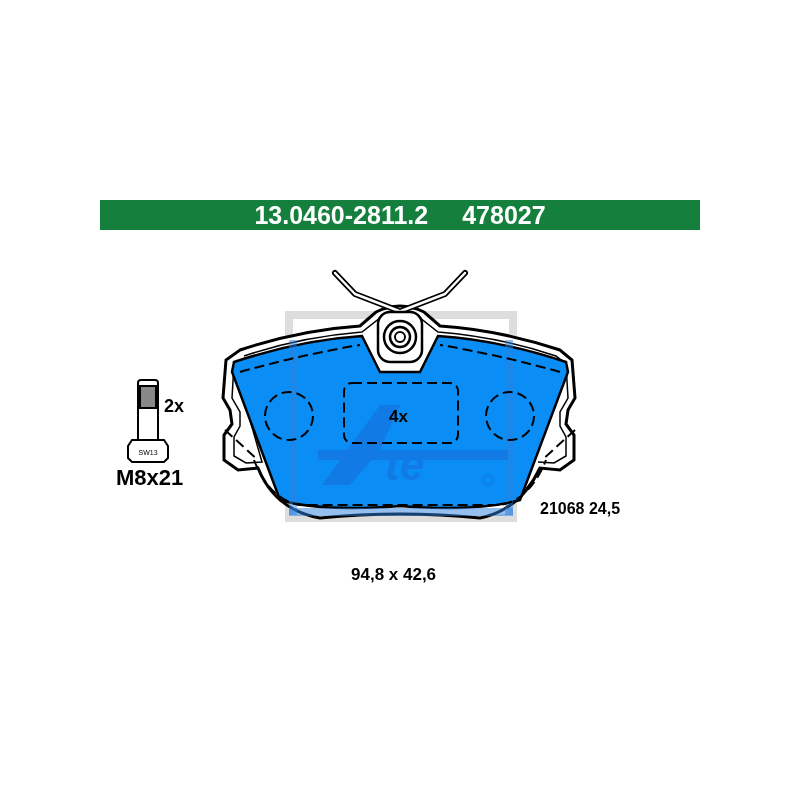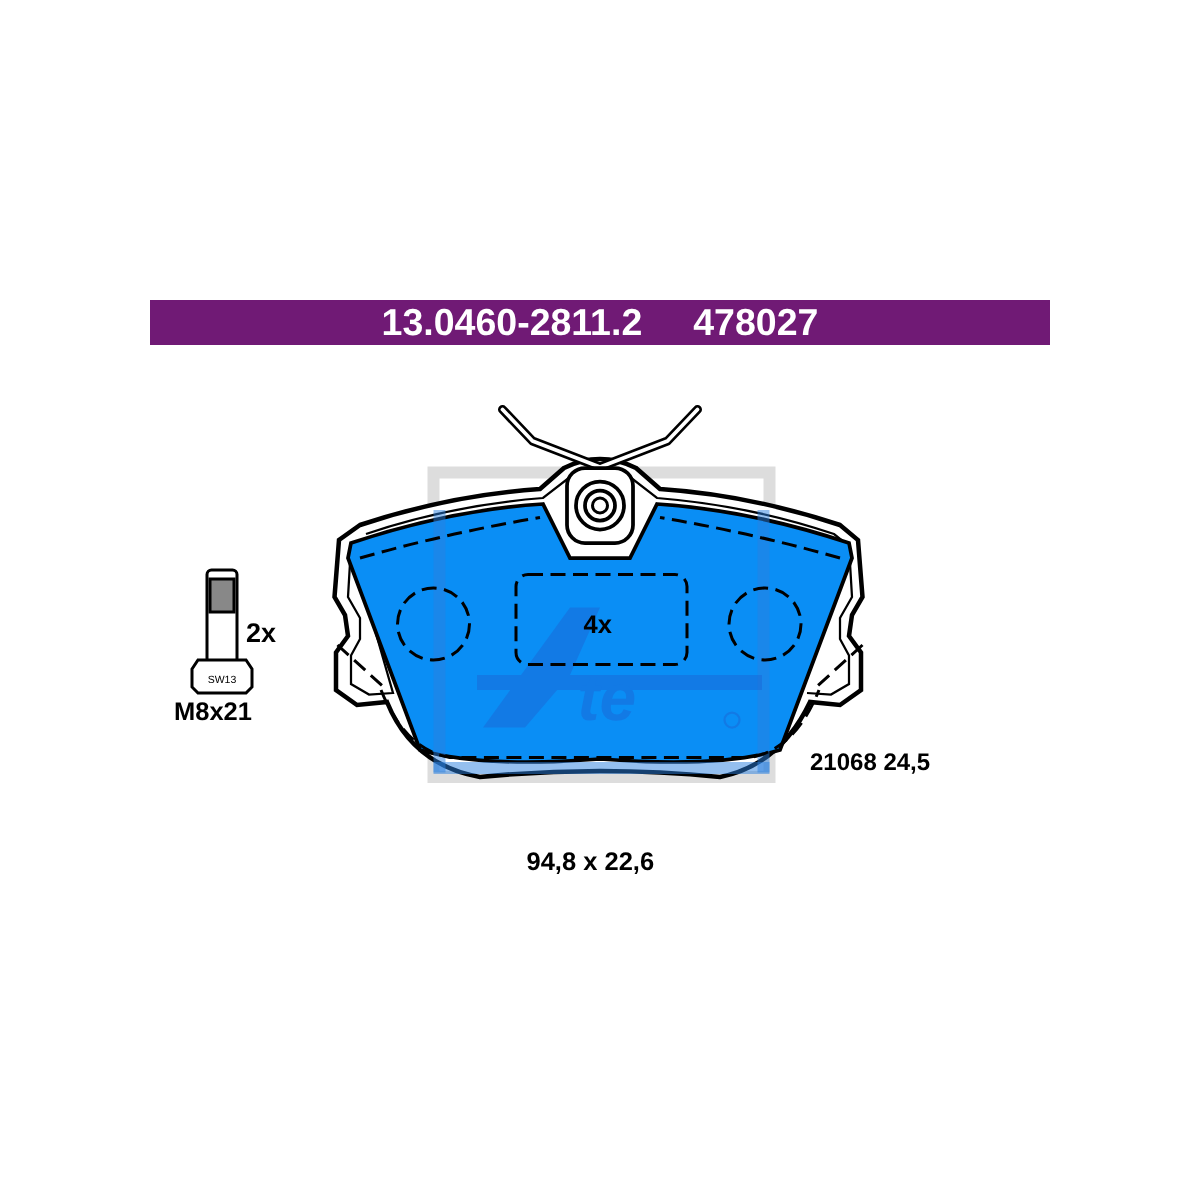--- a/index.html
+++ b/index.html
@@ -1,17 +1,17 @@
 <!DOCTYPE html>
 <html><head>
 <meta charset="utf-8">
 <style>
   html, body { margin:0; padding:0; background:#ffffff; }
   body { width:800px; height:800px; position:relative; overflow:hidden; font-family:"Liberation Sans", sans-serif; }
-  .banner { position:absolute; left:100px; top:200px; width:600px; height:30px; background:#701a75; display:flex; justify-content:center; align-items:center; }
+  .banner { position:absolute; left:100px; top:200px; width:600px; height:30px; background:#15803d; display:flex; justify-content:center; align-items:center; }
   .banner span { color:#ffffff; font-weight:bold; font-size:25px; letter-spacing:0px; }
   .banner .gap { display:inline-block; width:34px; }
   .lbl { position:absolute; font-weight:bold; color:#000; font-size:17px; }
   svg { position:absolute; left:0; top:0; }
 </style>
 </head>
 <body>
 
 <div class="banner">
   <span>13.0460-2811.2</span>
@@ -74,17 +74,17 @@
   </g>
 
   <g stroke="#000" stroke-width="2" fill="#fff">
     <rect x="138" y="380" width="20" height="62" rx="3"></rect>
     <rect x="140" y="386" width="16" height="22" fill="#888"></rect>
     <path d="M128 446 L132 440 L164 440 L168 446 L168 458 L164 462 L132 462 L128 458 Z"></path>
     <text x="148" y="455" font-family="Liberation Sans, sans-serif" font-size="7" text-anchor="middle" fill="#000" stroke="none">SW13</text>
   </g>
 </svg>
 
-<div class="lbl" style="left:164px;top:396px;font-size:18px;margin-top:16px;">2x</div>
-<div class="lbl" style="left:116px;top:465px;font-size:17px;">M8x21</div>
+<div class="lbl" style="left:164px;top:396px;font-size:18px;">2x</div>
+<div class="lbl" style="left:116px;top:465px;font-size:22px;">M8x21</div>
 <div class="lbl" style="left:389px;top:407px;font-size:17px;">4x</div>
 <div class="lbl" style="left:540px;top:500px;font-size:16px;">21068 24,5</div>
-<div class="lbl" style="left:351px;top:565px;font-size:17px;">94,8 x 22,6</div>
+<div class="lbl" style="left:351px;top:565px;font-size:17px;">94,8 x 42,6</div>
 
 </body></html>

